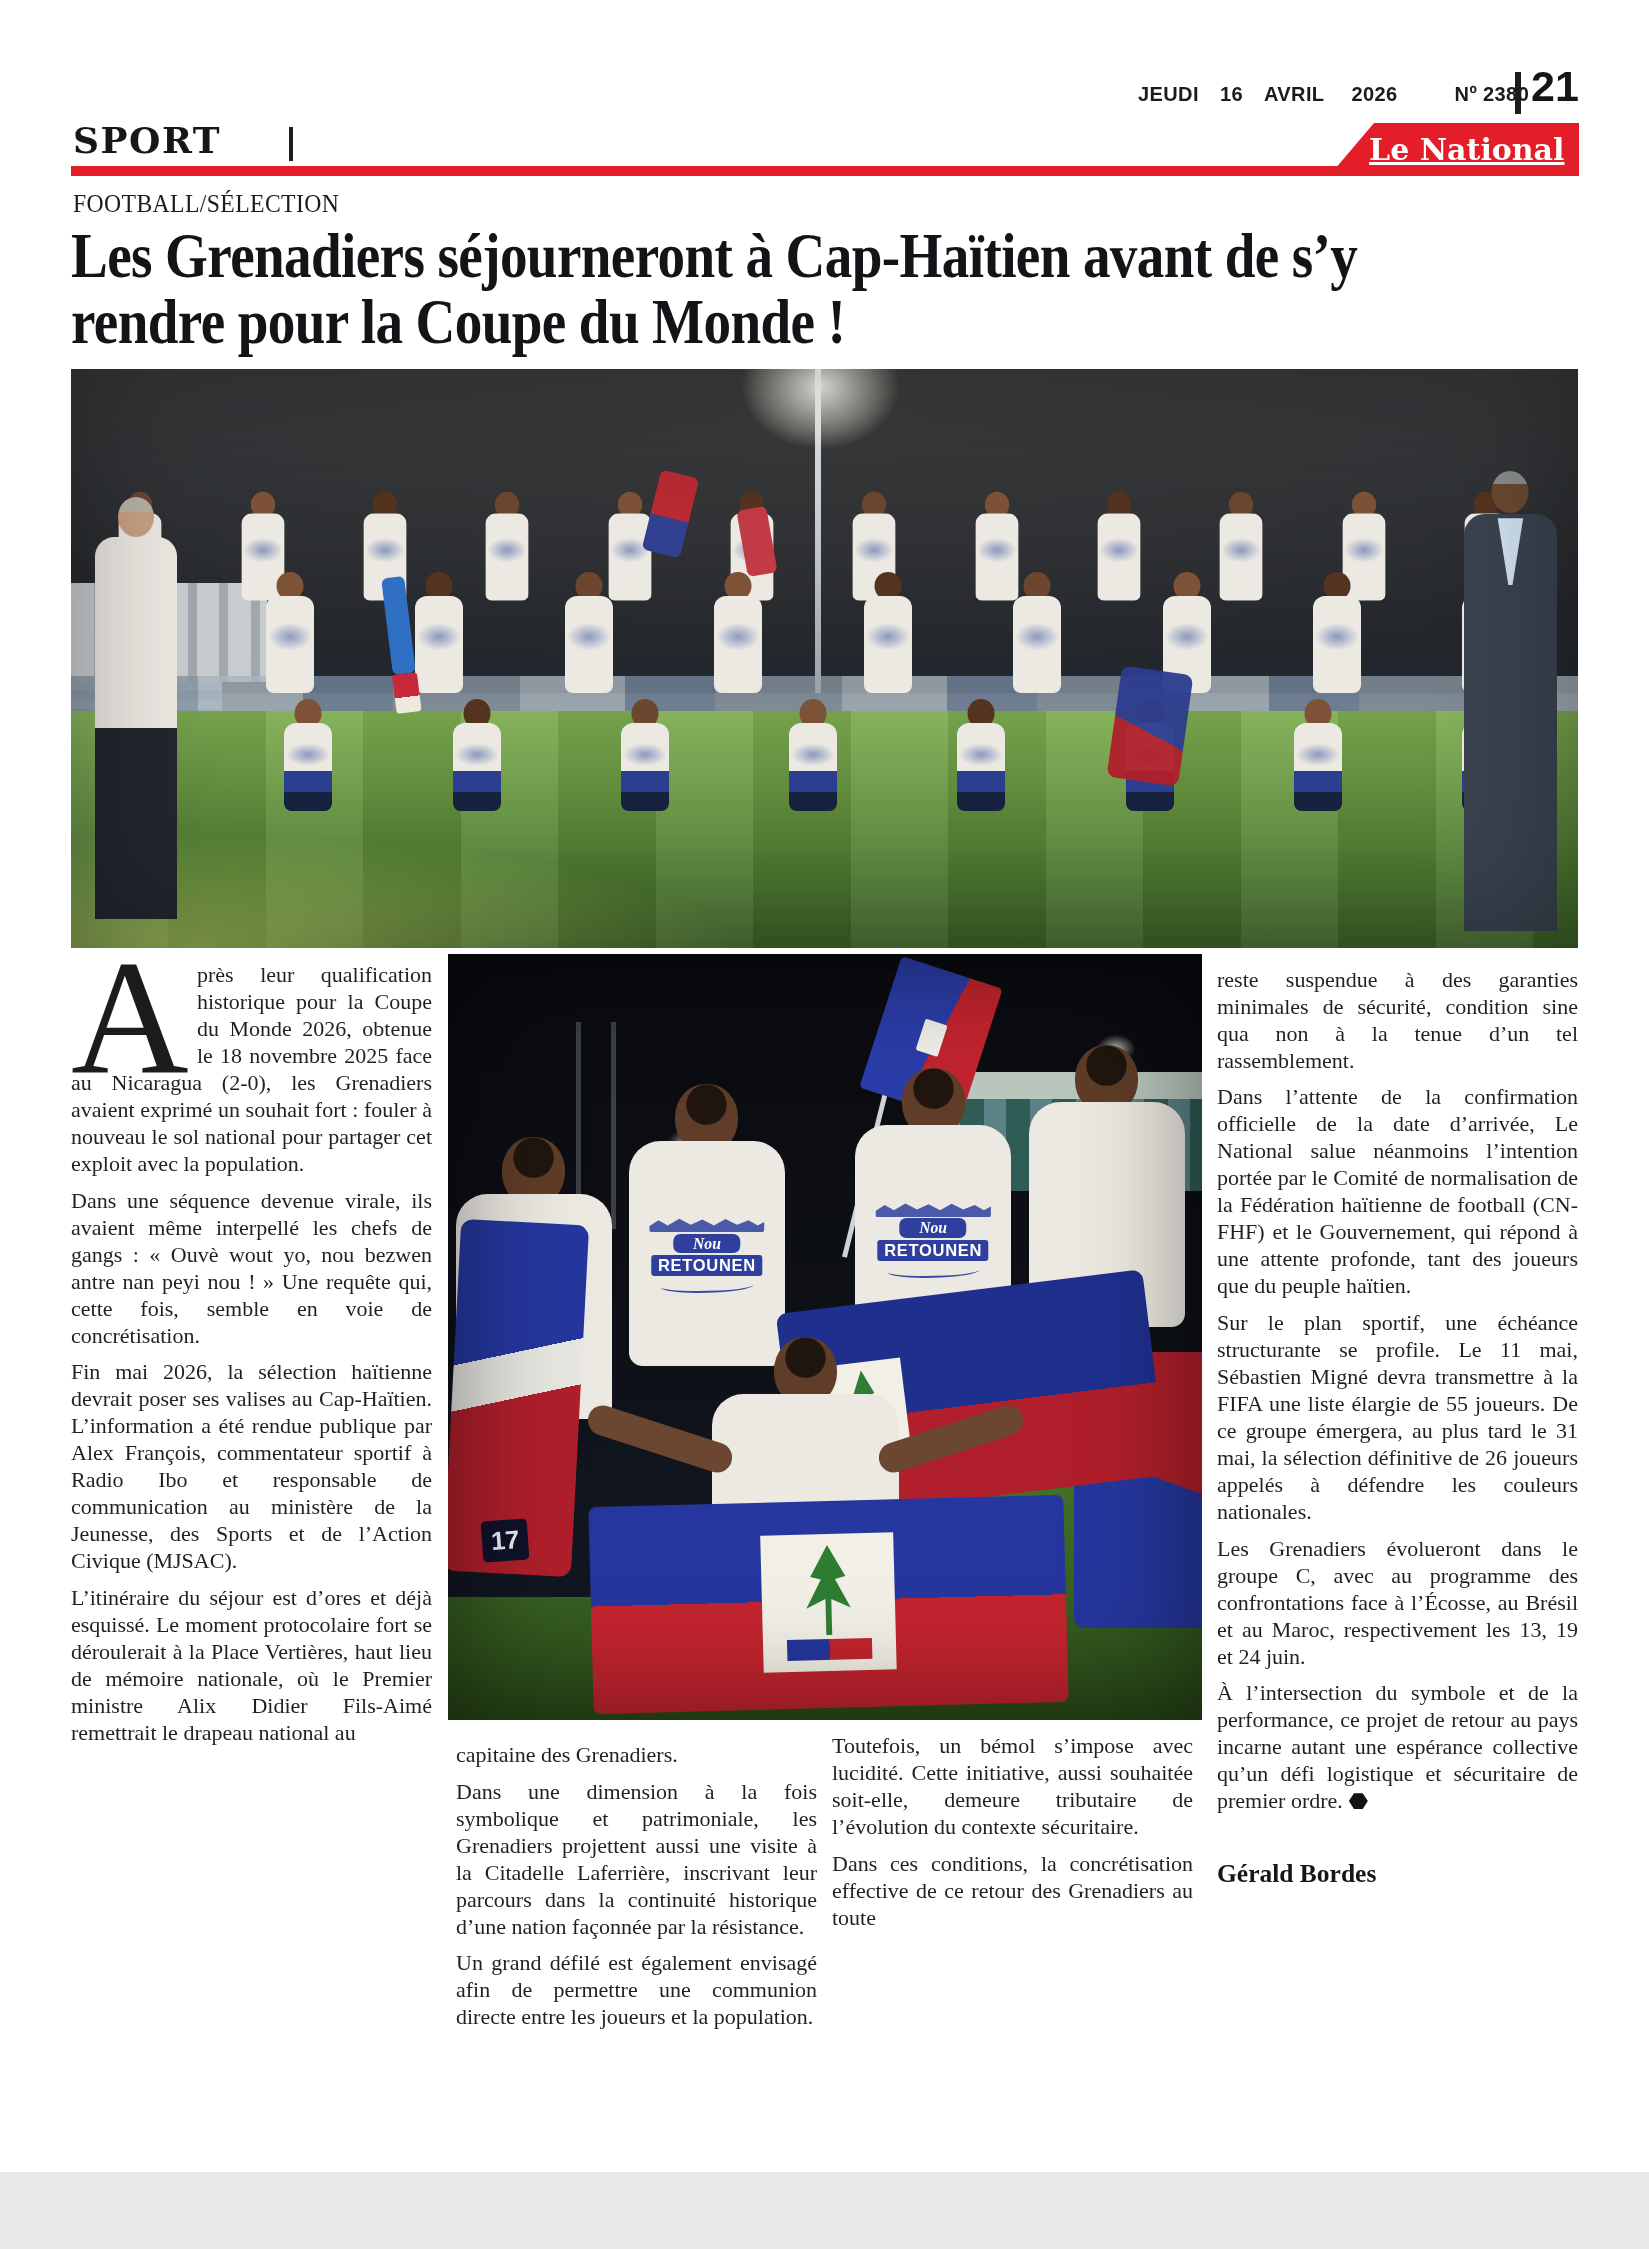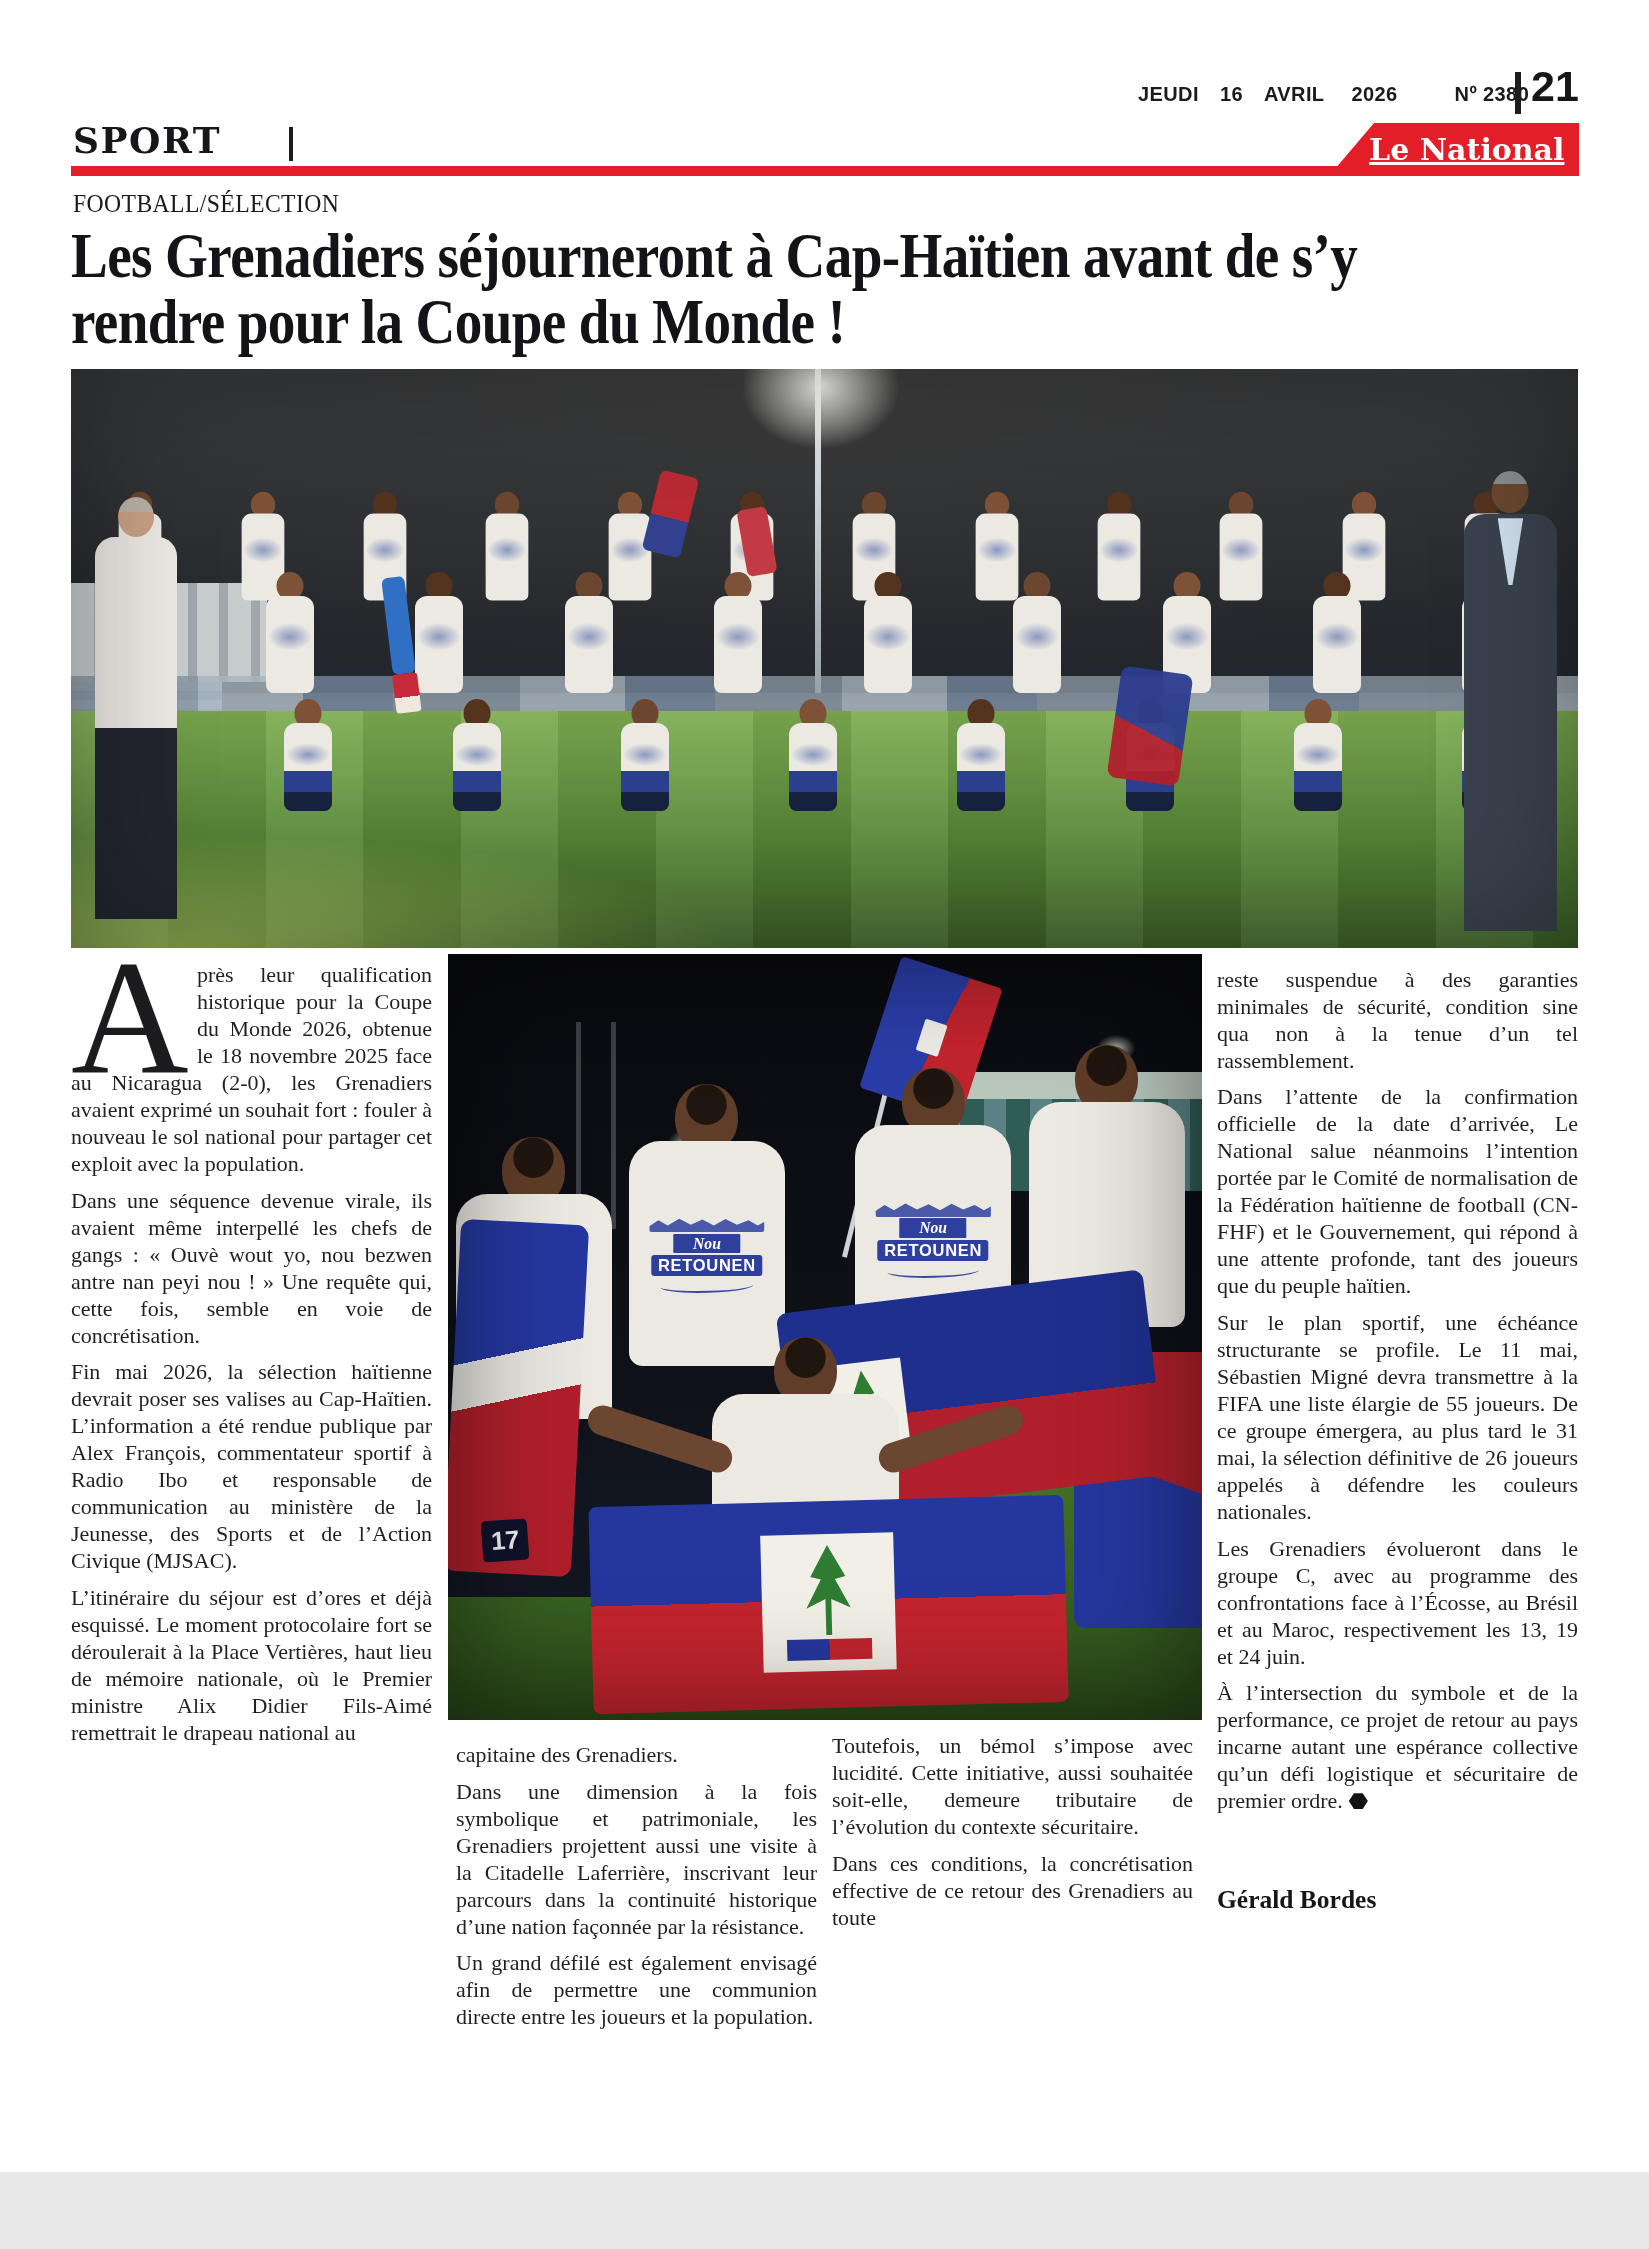--- a/index.html
+++ b/index.html
@@ -85,21 +85,21 @@
 
   
   .body{position:absolute;left:71px;top:958px;width:1507px;height:1260px;}
   .col{position:absolute;top:0;width:361px;}
   .col1{left:0;padding-top:3px;} .col2{left:385px;padding-top:783px;}
   .col3{left:761px;padding-top:774px;} .col4{left:1146px;padding-top:7.5px;}
   .col p{margin:0 0 9.7px 0;font-size:22px;line-height:27px;text-align:justify;color:#211f22;}
   .lead .dropcap{float:left;width:126px;height:108px;font:400 163px/112px "Liberation Serif",serif;color:#1c1b1e;}
   .endmark::after{content:"";display:inline-block;width:19px;height:15.7px;margin-left:6px;vertical-align:-0.7px;
         background:#121212;clip-path:polygon(27% 0,73% 0,100% 50%,73% 100%,27% 100%,0 50%);}
-  .byline{margin-top:72px;font:700 25.5px/28.5px "Liberation Serif",serif;color:#161519;}
+  .byline{margin-top:46px;font:700 25.5px/28.5px "Liberation Serif",serif;color:#161519;}
 
   
   .photo-mid{position:absolute;left:377px;top:-4.5px;width:754px;height:766px;overflow:hidden;
         background:linear-gradient(180deg,#0a0b10 0%,#0e1117 55%,#121620 70%);}
   .mid-roof{position:absolute;right:0;top:15.5%;width:35%;height:3.5%;background:#b9c7bd;}
   .mid-teal{position:absolute;right:0;top:19%;width:35%;height:12%;
         background:repeating-linear-gradient(90deg,rgba(170,200,225,.35) 0 22.5px,transparent 22.5px 46px),#2f5c54;}
   .mid-scaffold{position:absolute;left:17%;top:9%;width:4%;height:27%;
         border-left:5.2px solid #3c4044;border-right:5.2px solid #3c4044;}
   .mid-glow1{position:absolute;left:28%;top:22%;width:67px;height:45px;
@@ -114,21 +114,21 @@
   .mp-shirt{position:relative;width:156px;height:225px;margin-top:-12px;border-radius:31.5px 31.5px 13.5px 13.5px;background:#ece9e2;}
   .mpl1{left:1%;top:24%;} .mpl2{left:24%;top:17%;} .mpl3{left:54%;top:15%;} .mpl4{left:77%;top:12%;}
   .mpl5{left:35%;top:50%;}
   .mpl5 .mp-shirt{width:187px;height:157px;}
   .arm{position:absolute;width:150px;height:30px;background:#6b4630;border-radius:15px;top:30px;}
   .armL{left:-127px;transform:rotate(18deg);} .armR{right:-127px;transform:rotate(-18deg);}
   .print{position:absolute;left:50%;transform:translateX(-50%);top:34%;width:74%;text-align:center;}
   .print .sil{height:15px;background:#2e3f9e;opacity:.85;border-radius:2.2px;
         clip-path:polygon(0 60%,8% 20%,16% 55%,26% 10%,36% 50%,46% 15%,56% 55%,66% 12%,76% 50%,86% 20%,94% 55%,100% 30%,100% 100%,0 100%);}
   .print .l1{display:block;margin:1.5px auto 0;width:58%;background:#2e3f9e;color:#fff;
-        font:italic 700 15.7px/19.5px "Liberation Serif",serif;border-radius:1px;}
+        font:italic 700 15.7px/19.5px "Liberation Serif",serif;border-radius:7px;}
   .print .l2{display:block;margin:2.2px auto 0;width:96%;background:#2e3f9e;color:#fff;
         font:700 16.5px/21px "Liberation Sans",sans-serif;letter-spacing:0.7px;border-radius:3px;}
   .print .script{display:block;height:12px;margin:3px 10% 0;border-bottom:2.2px solid #3a4aa0;border-radius:0 0 60% 40%;}
   .num17{position:absolute;left:4.5%;top:74%;background:#10122a;color:#eeeef2;
         font:700 25.5px/28.5px "Liberation Sans",sans-serif;padding:6px 9px;border-radius:4.5px;transform:rotate(-4deg);}
   .flag-drape-left{position:absolute;left:.5%;top:35%;width:17%;height:46%;border-radius:12px;transform:rotate(3deg);
         background:linear-gradient(165deg,#25379e 0 38%,#e8e6e0 38% 50%,#b01f2b 50% 100%);}
   .flag-drape-right{position:absolute;right:-2%;top:52%;width:19%;height:36%;border-radius:10.5px;
         background:linear-gradient(200deg,#b01f2b 0 45%,#25379e 45%);}
   .flag-held{position:absolute;left:45%;top:44%;width:49%;height:27%;transform:rotate(-7deg);border-radius:10.5px;

